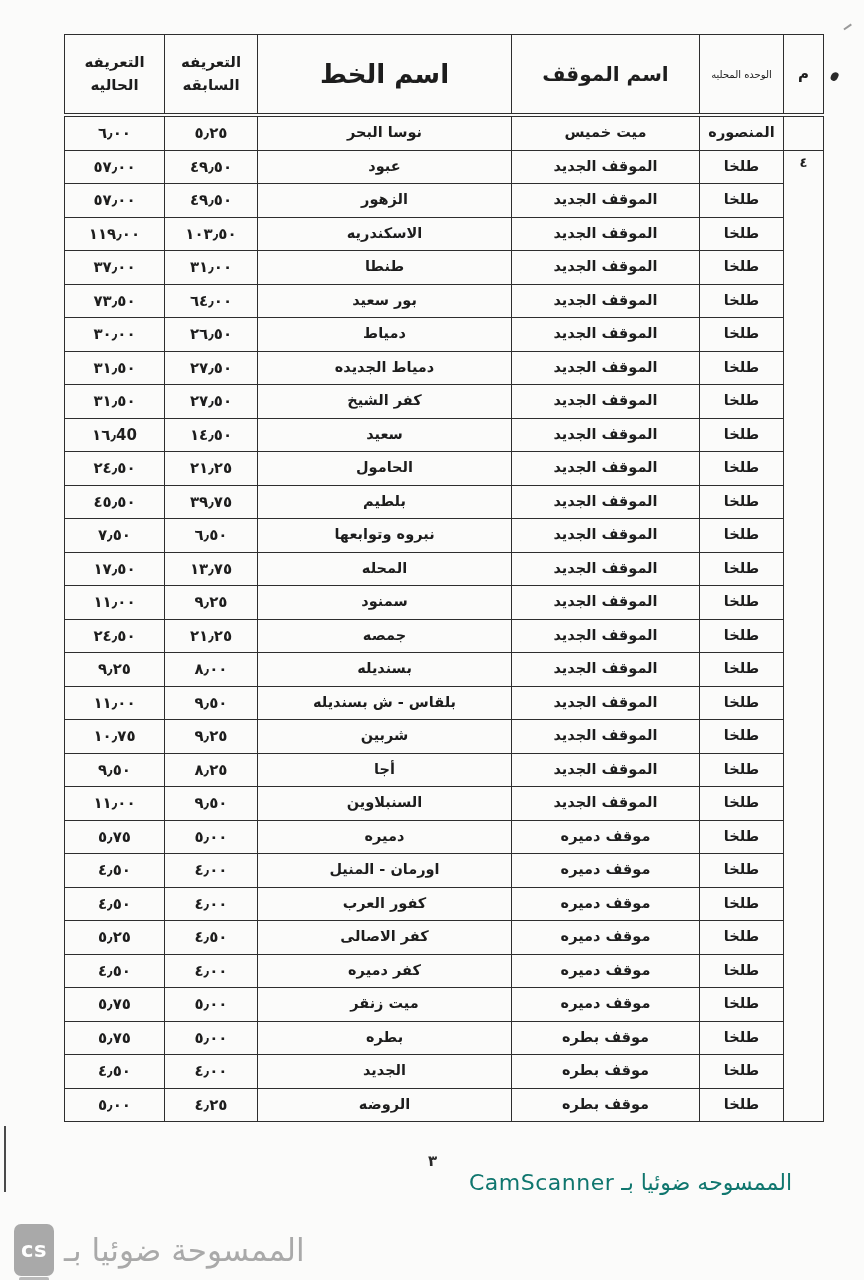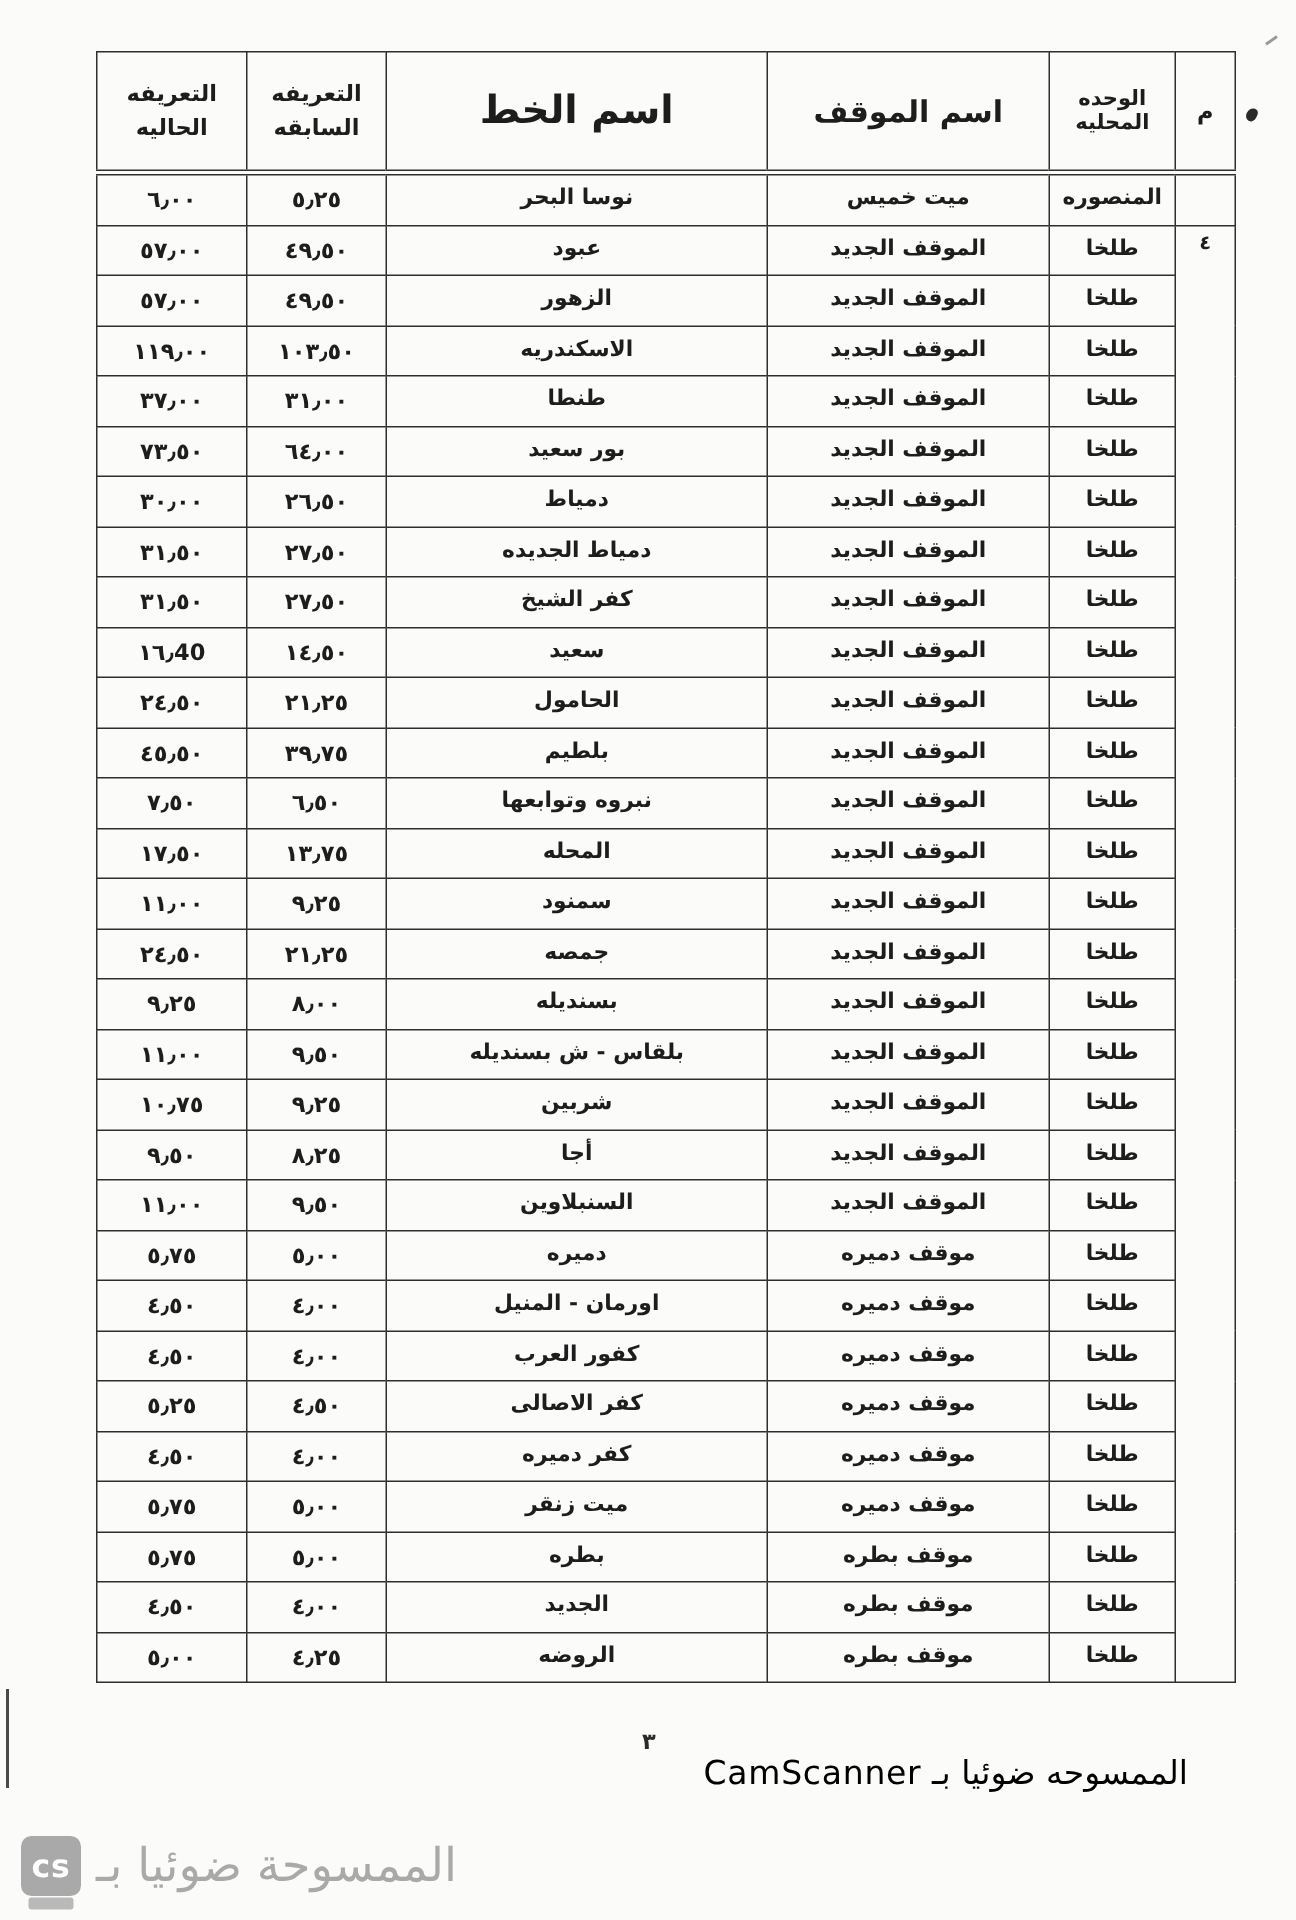--- a/index.html
+++ b/index.html
@@ -29,21 +29,21 @@
     padding:0 2px;
     overflow:hidden;
   }
   .tariff thead th{
     height:78px;
     border-bottom:4px double var(--line,#2e2e2e);
     font-size:15px;
   }
   .tariff thead th.col-line{font-size:26px;}
   .tariff thead th.col-stop{font-size:20px;font-weight:600;}
-  .tariff thead th.col-unit{font-size:14px;font-weight:700;}
+  .tariff thead th.col-unit{font-size:10px;font-weight:400;}
   .tariff thead th.col-prev,
   .tariff thead th.col-curr{white-space:pre-line;line-height:1.55;font-weight:600;margin-top:32px;}
   .tariff tbody td{
     height:32.5px;
     font-size:14.5px;
     line-height:1.1;
   }
   .tariff tbody td.cell-previous-tariff,
   .tariff tbody td.cell-current-tariff{
     font-size:15px;letter-spacing:1px;
@@ -54,33 +54,33 @@
     font-size:13px;
   }
   
   .page-number{
     position:absolute;left:428px;top:1152px;
     font-size:15px;color:#2a2a2a;font-weight:bold;
   }
   .scan-note{
     position:absolute;right:72px;top:1170px;
     direction:rtl;
-    font-size:22px;color:#000000;
+    font-size:22px;color:#0f766e;
     letter-spacing:.5px;
     white-space:nowrap;
     text-align:center;
   }
   .footer-watermark{
     position:absolute;left:14px;top:1224px;
     display:flex;align-items:center;gap:10px;
     color:var(--wm,#a9a9a9);
   }
   .cs-logo{
     position:relative;
-    width:40px;height:40px;
+    width:40px;height:52px;
     background:var(--wm,#a9a9a9);
     border-radius:7px;
     display:flex;align-items:center;justify-content:center;
     color:#fff;font-size:21px;font-weight:bold;
     letter-spacing:.5px;
     flex:0 0 auto;
   }
   .cs-logo::after{
     content:"";
     position:absolute;left:5px;bottom:-9px;

